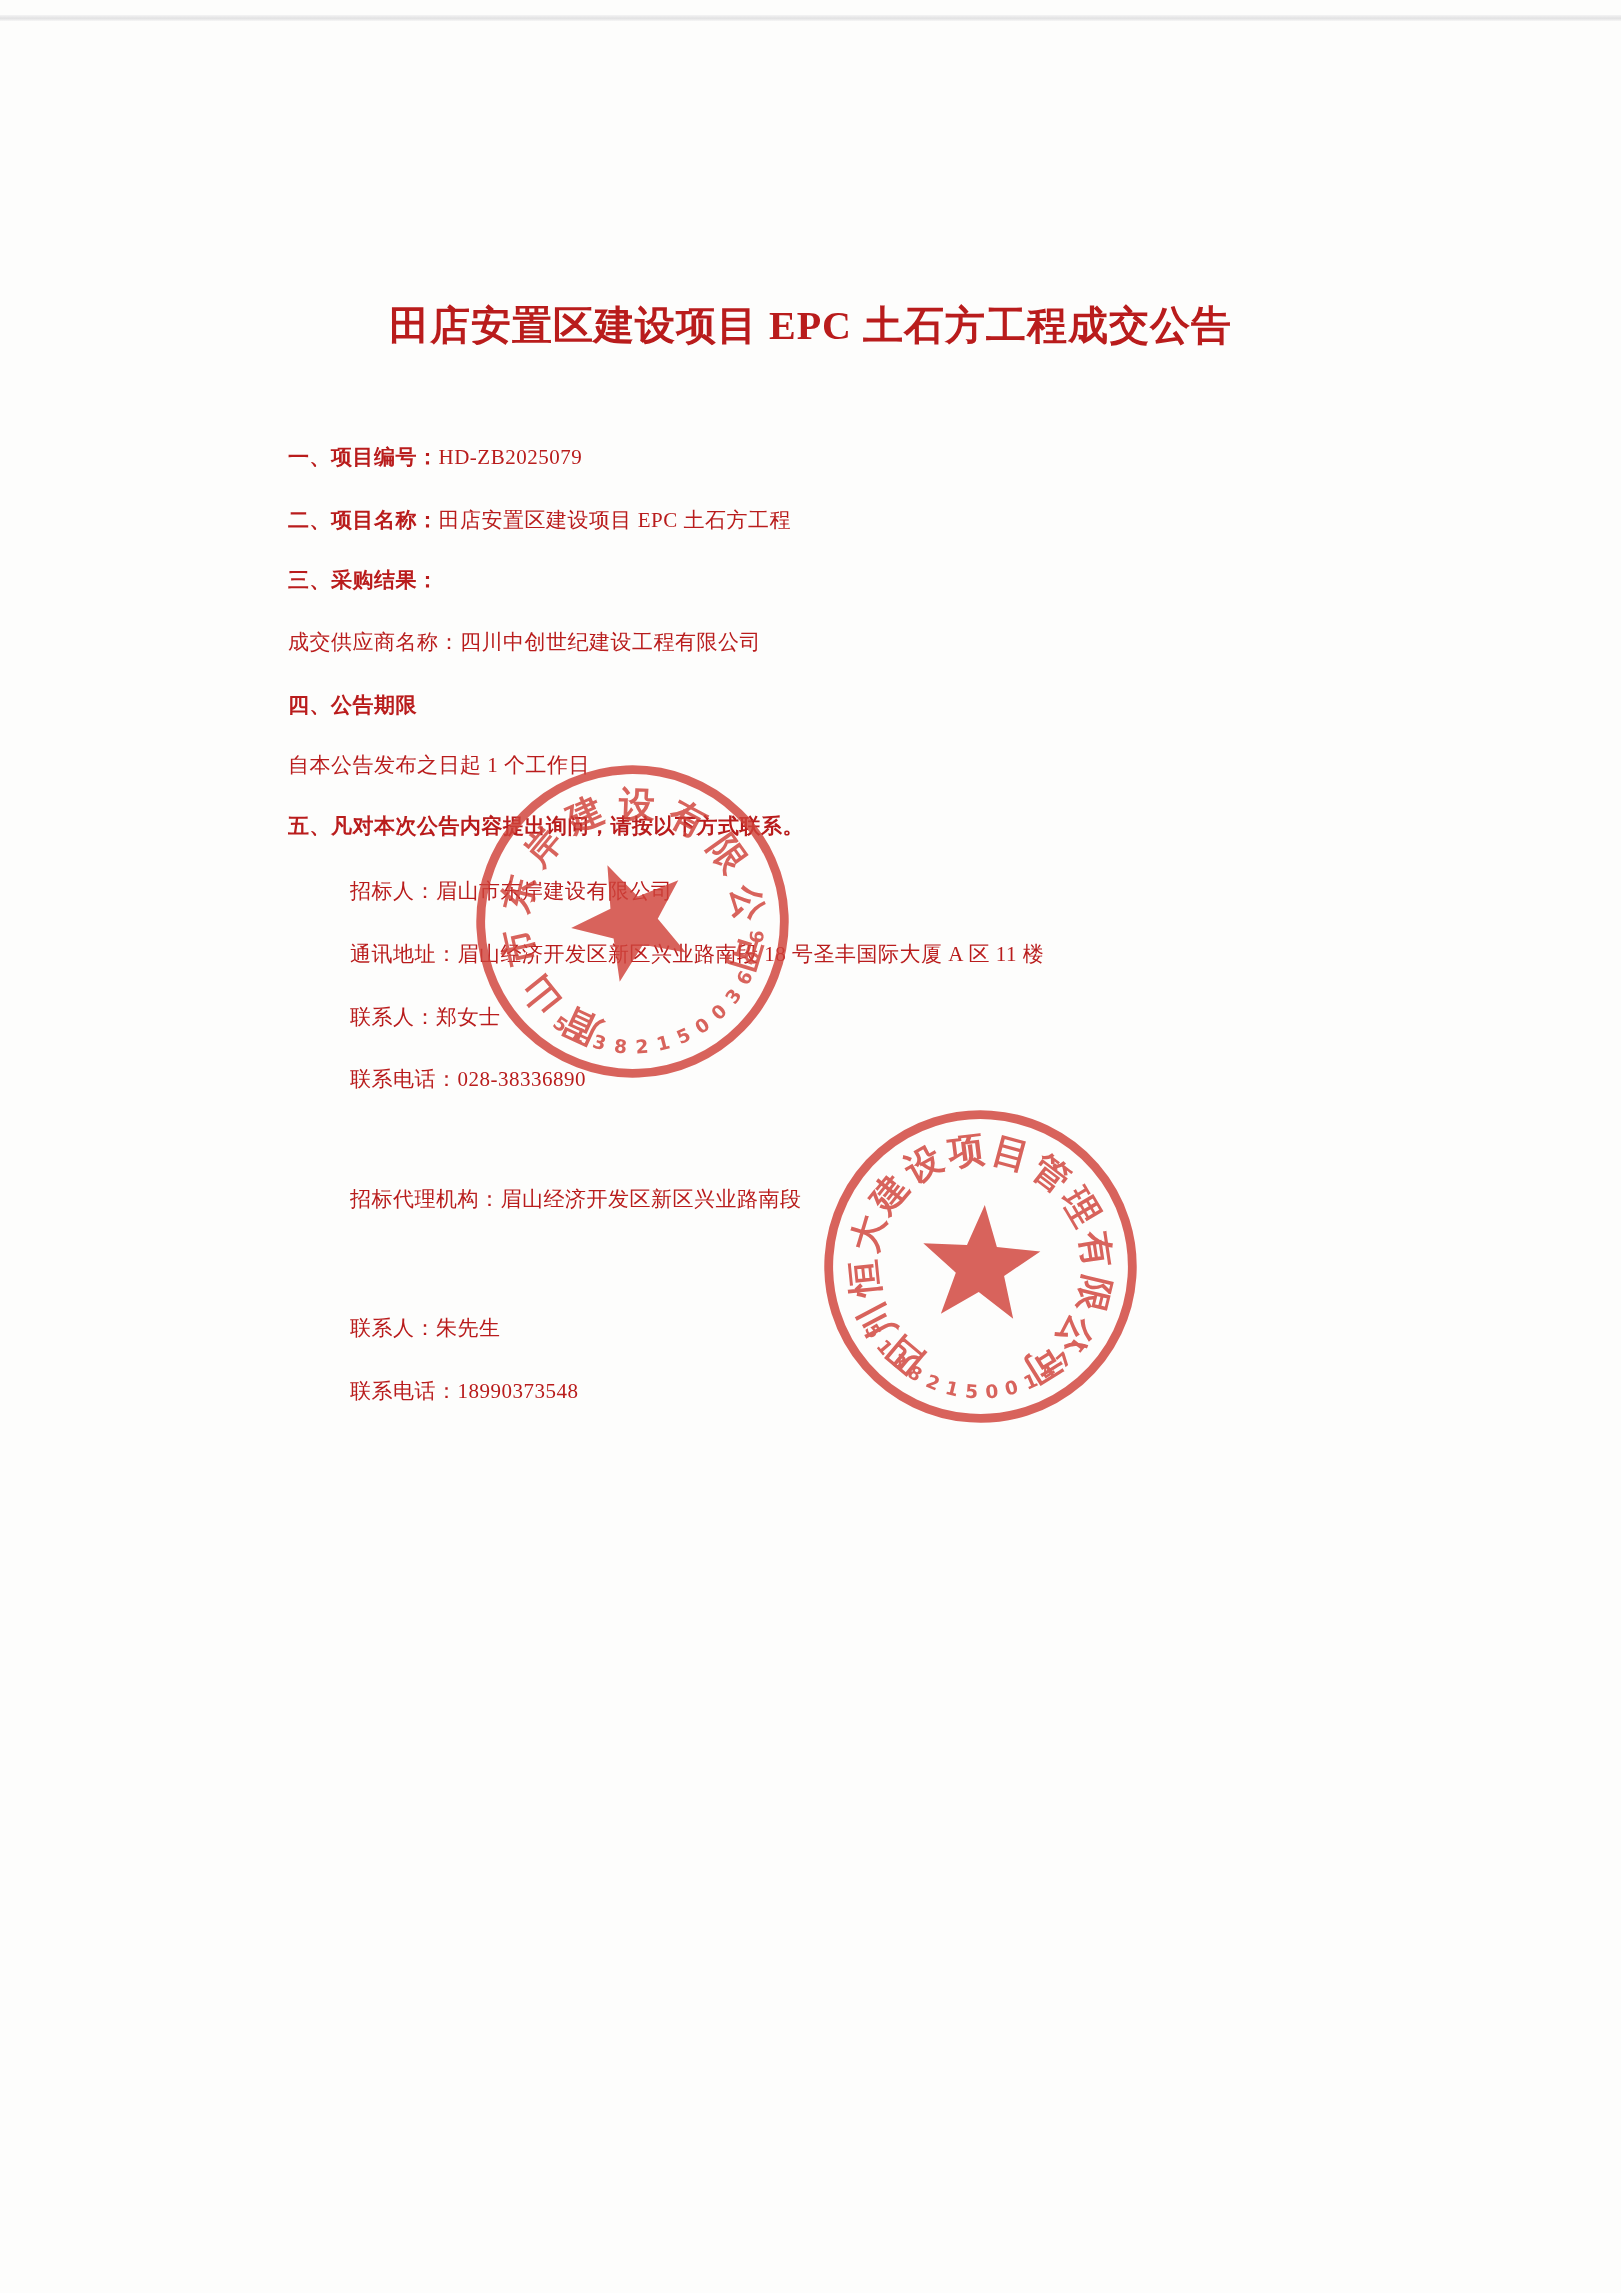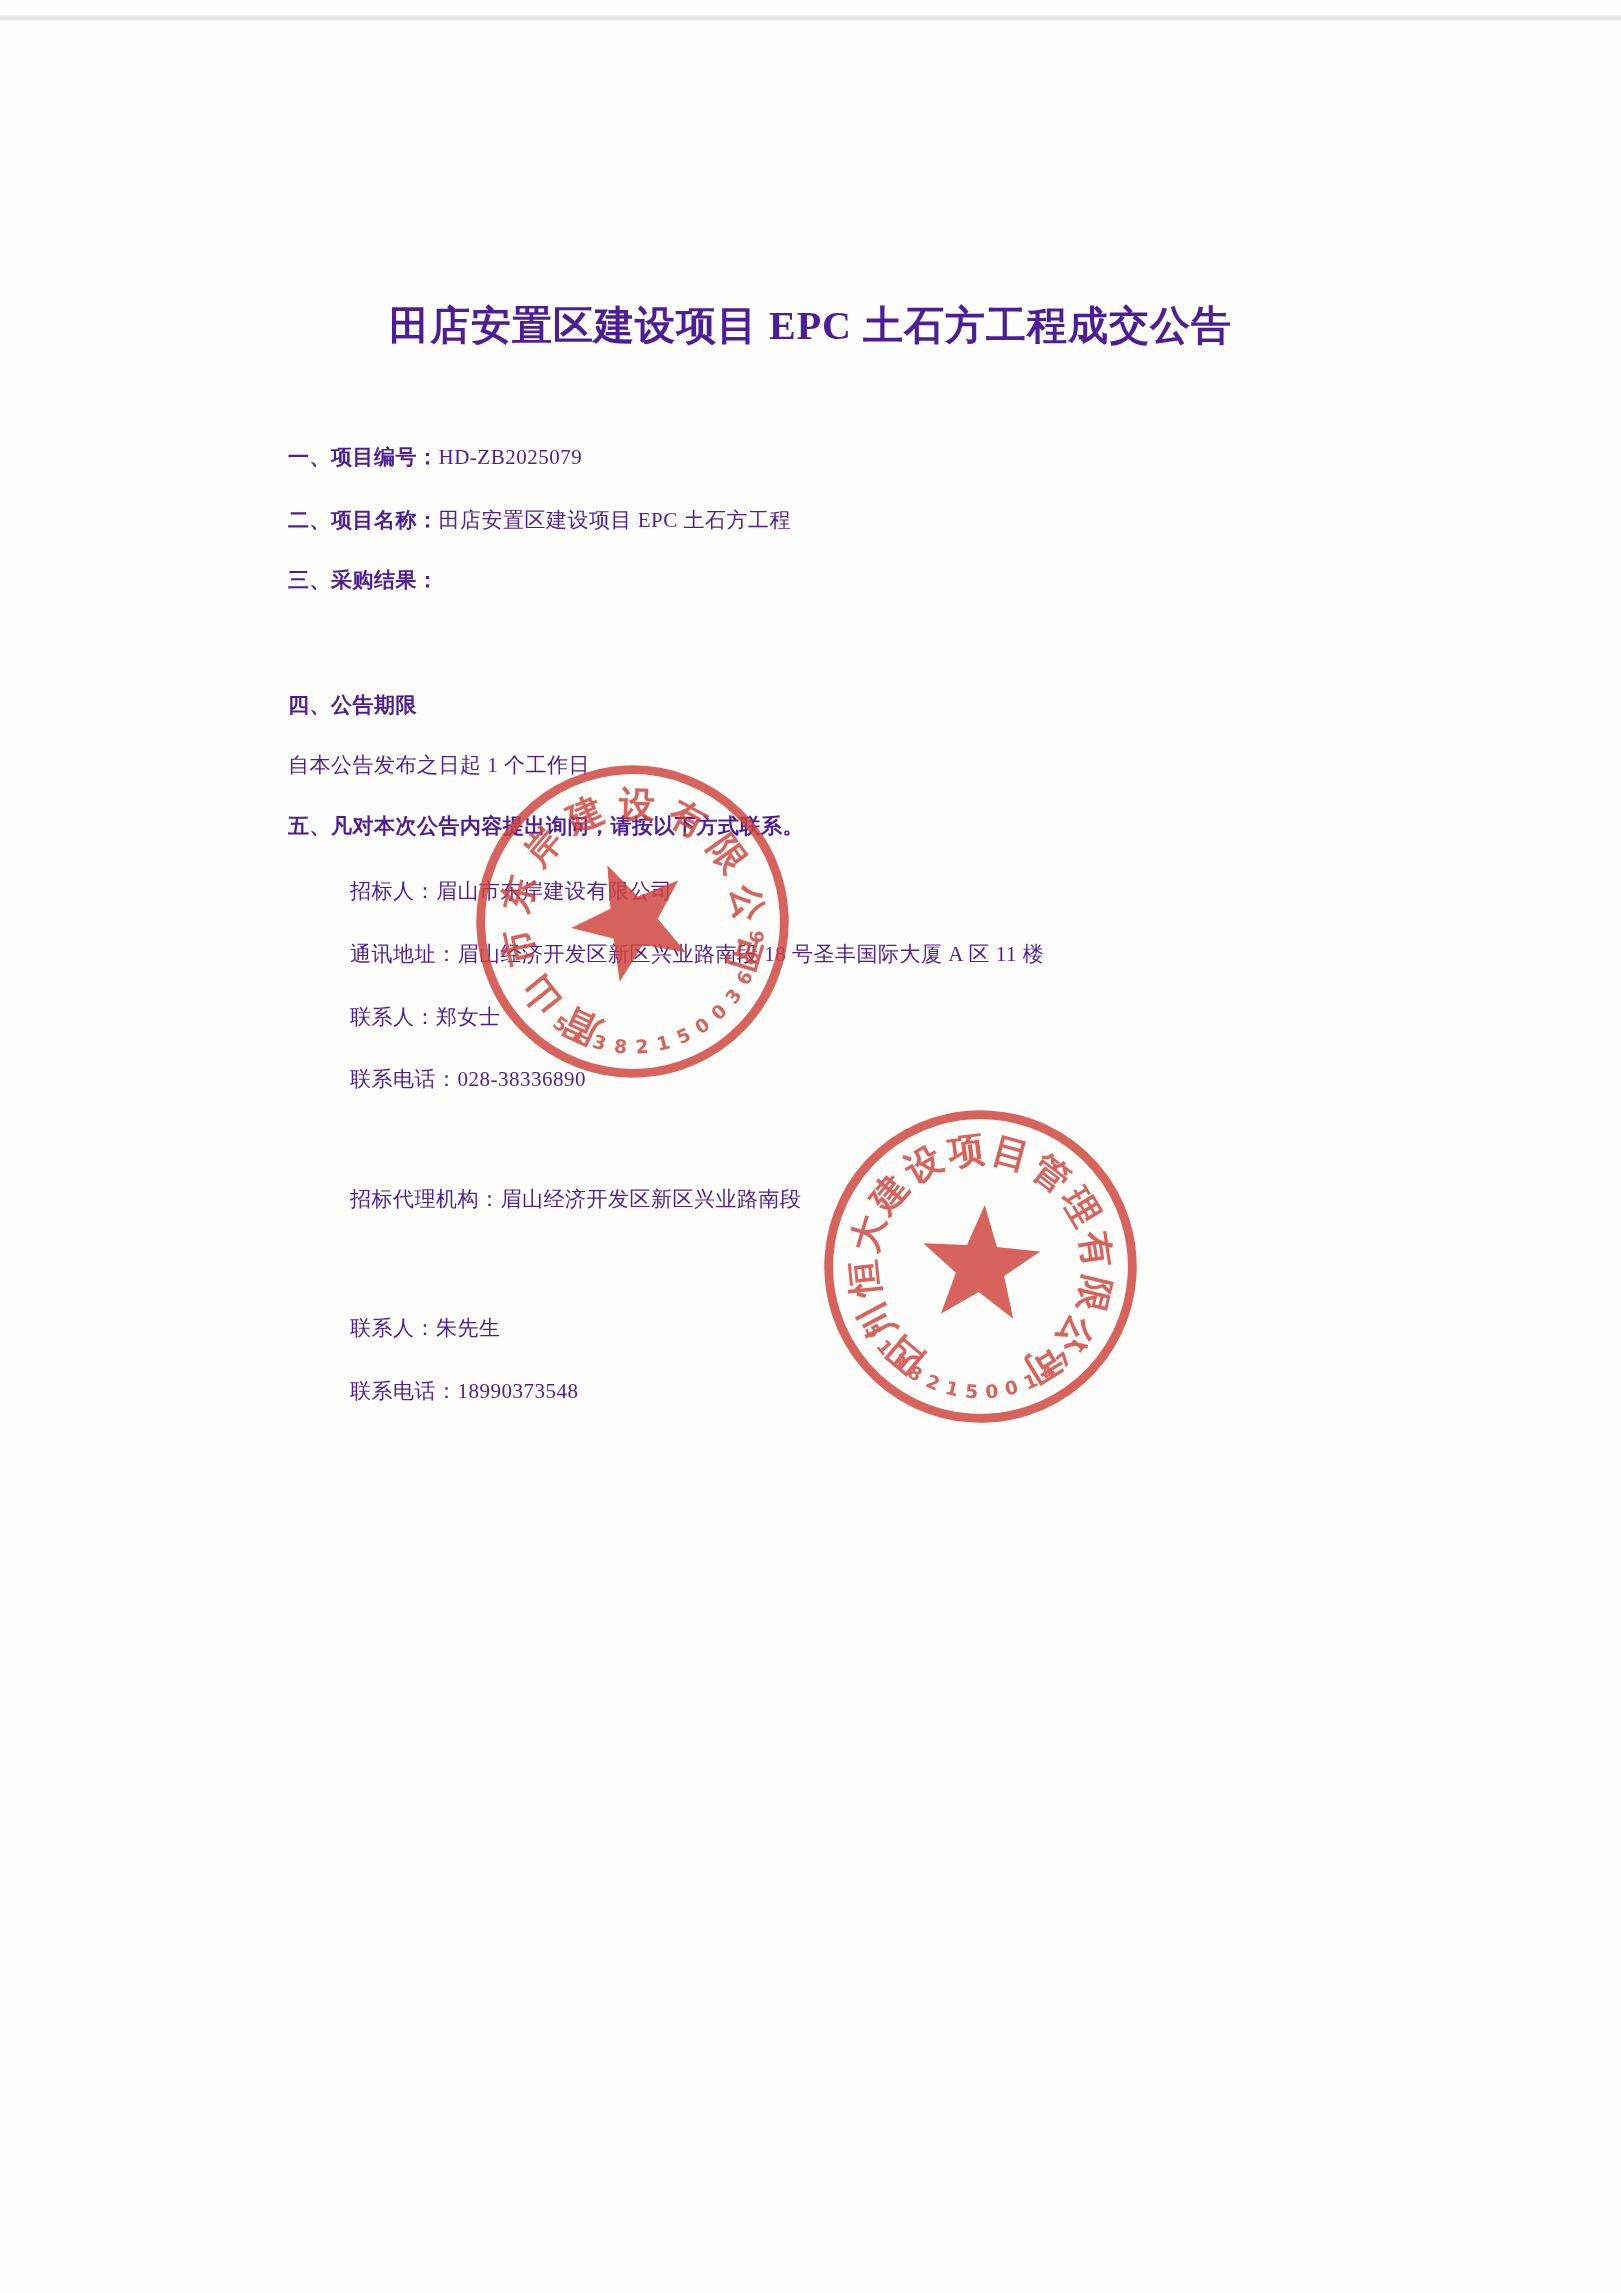--- a/index.html
+++ b/index.html
@@ -2,21 +2,21 @@
 <html><head>
 <meta charset="utf-8">
 <style>
   html,body{margin:0;padding:0;background:#ffffff;}
   .page{
     position:relative;
     width:1621px;height:2294px;
     background:#fdfdfc;
     overflow:hidden;
     font-family:"Liberation Serif","DejaVu Serif",serif;
-    color:#4c1d95;
+    color:#b91c1c;
   }
   .scan-line{
     position:absolute;left:0;top:14.7px;width:100%;height:5.9px;
     background:linear-gradient(#f4f4f4,#e2e2e3 55%,#f6f6f6);
   }
   .doc-title{
     position:absolute;top:271px;left:0;width:100%;
     text-align:center;
     font-size:40px;font-weight:bold;letter-spacing:1px;
     white-space:pre;
@@ -48,20 +48,21 @@
   <div class="scan-line"></div>
 
   <h1 class="doc-title">田店安置区建设项目 EPC 土石方工程成交公告</h1>
 
   <p class="line" style="top:434px"><span class="b">一、项目编号：</span><span>HD-ZB2025079</span></p>
 
   <p class="line" style="top:497px"><span class="b">二、项目名称：</span><span>田店安置区建设项目 EPC 土石方工程</span></p>
 
   <p class="line" style="top:557px"><span class="b">三、采购结果：</span><span></span></p>
 
+  <p class="line" style="top:619px"><span class="b"></span><span>成交供应商名称：四川中创世纪建设工程有限公司</span></p>
 
   <p class="line" style="top:682px"><span class="b">四、公告期限</span><span></span></p>
 
   <p class="line" style="top:742px"><span class="b"></span><span>自本公告发布之日起 1 个工作日</span></p>
 
   <p class="line" style="top:803px"><span class="b">五、凡对本次公告内容提出询问，请按以下方式联系。</span><span></span></p>
 
   <p class="line indent" style="top:868px">招标人：眉山市东岸建设有限公司</p>
   <p class="line indent" style="top:931px">通讯地址：眉山经济开发区新区兴业路南段 18 号圣丰国际大厦 A 区 11 楼</p>
   <p class="line indent" style="top:994px">联系人：郑女士</p>

